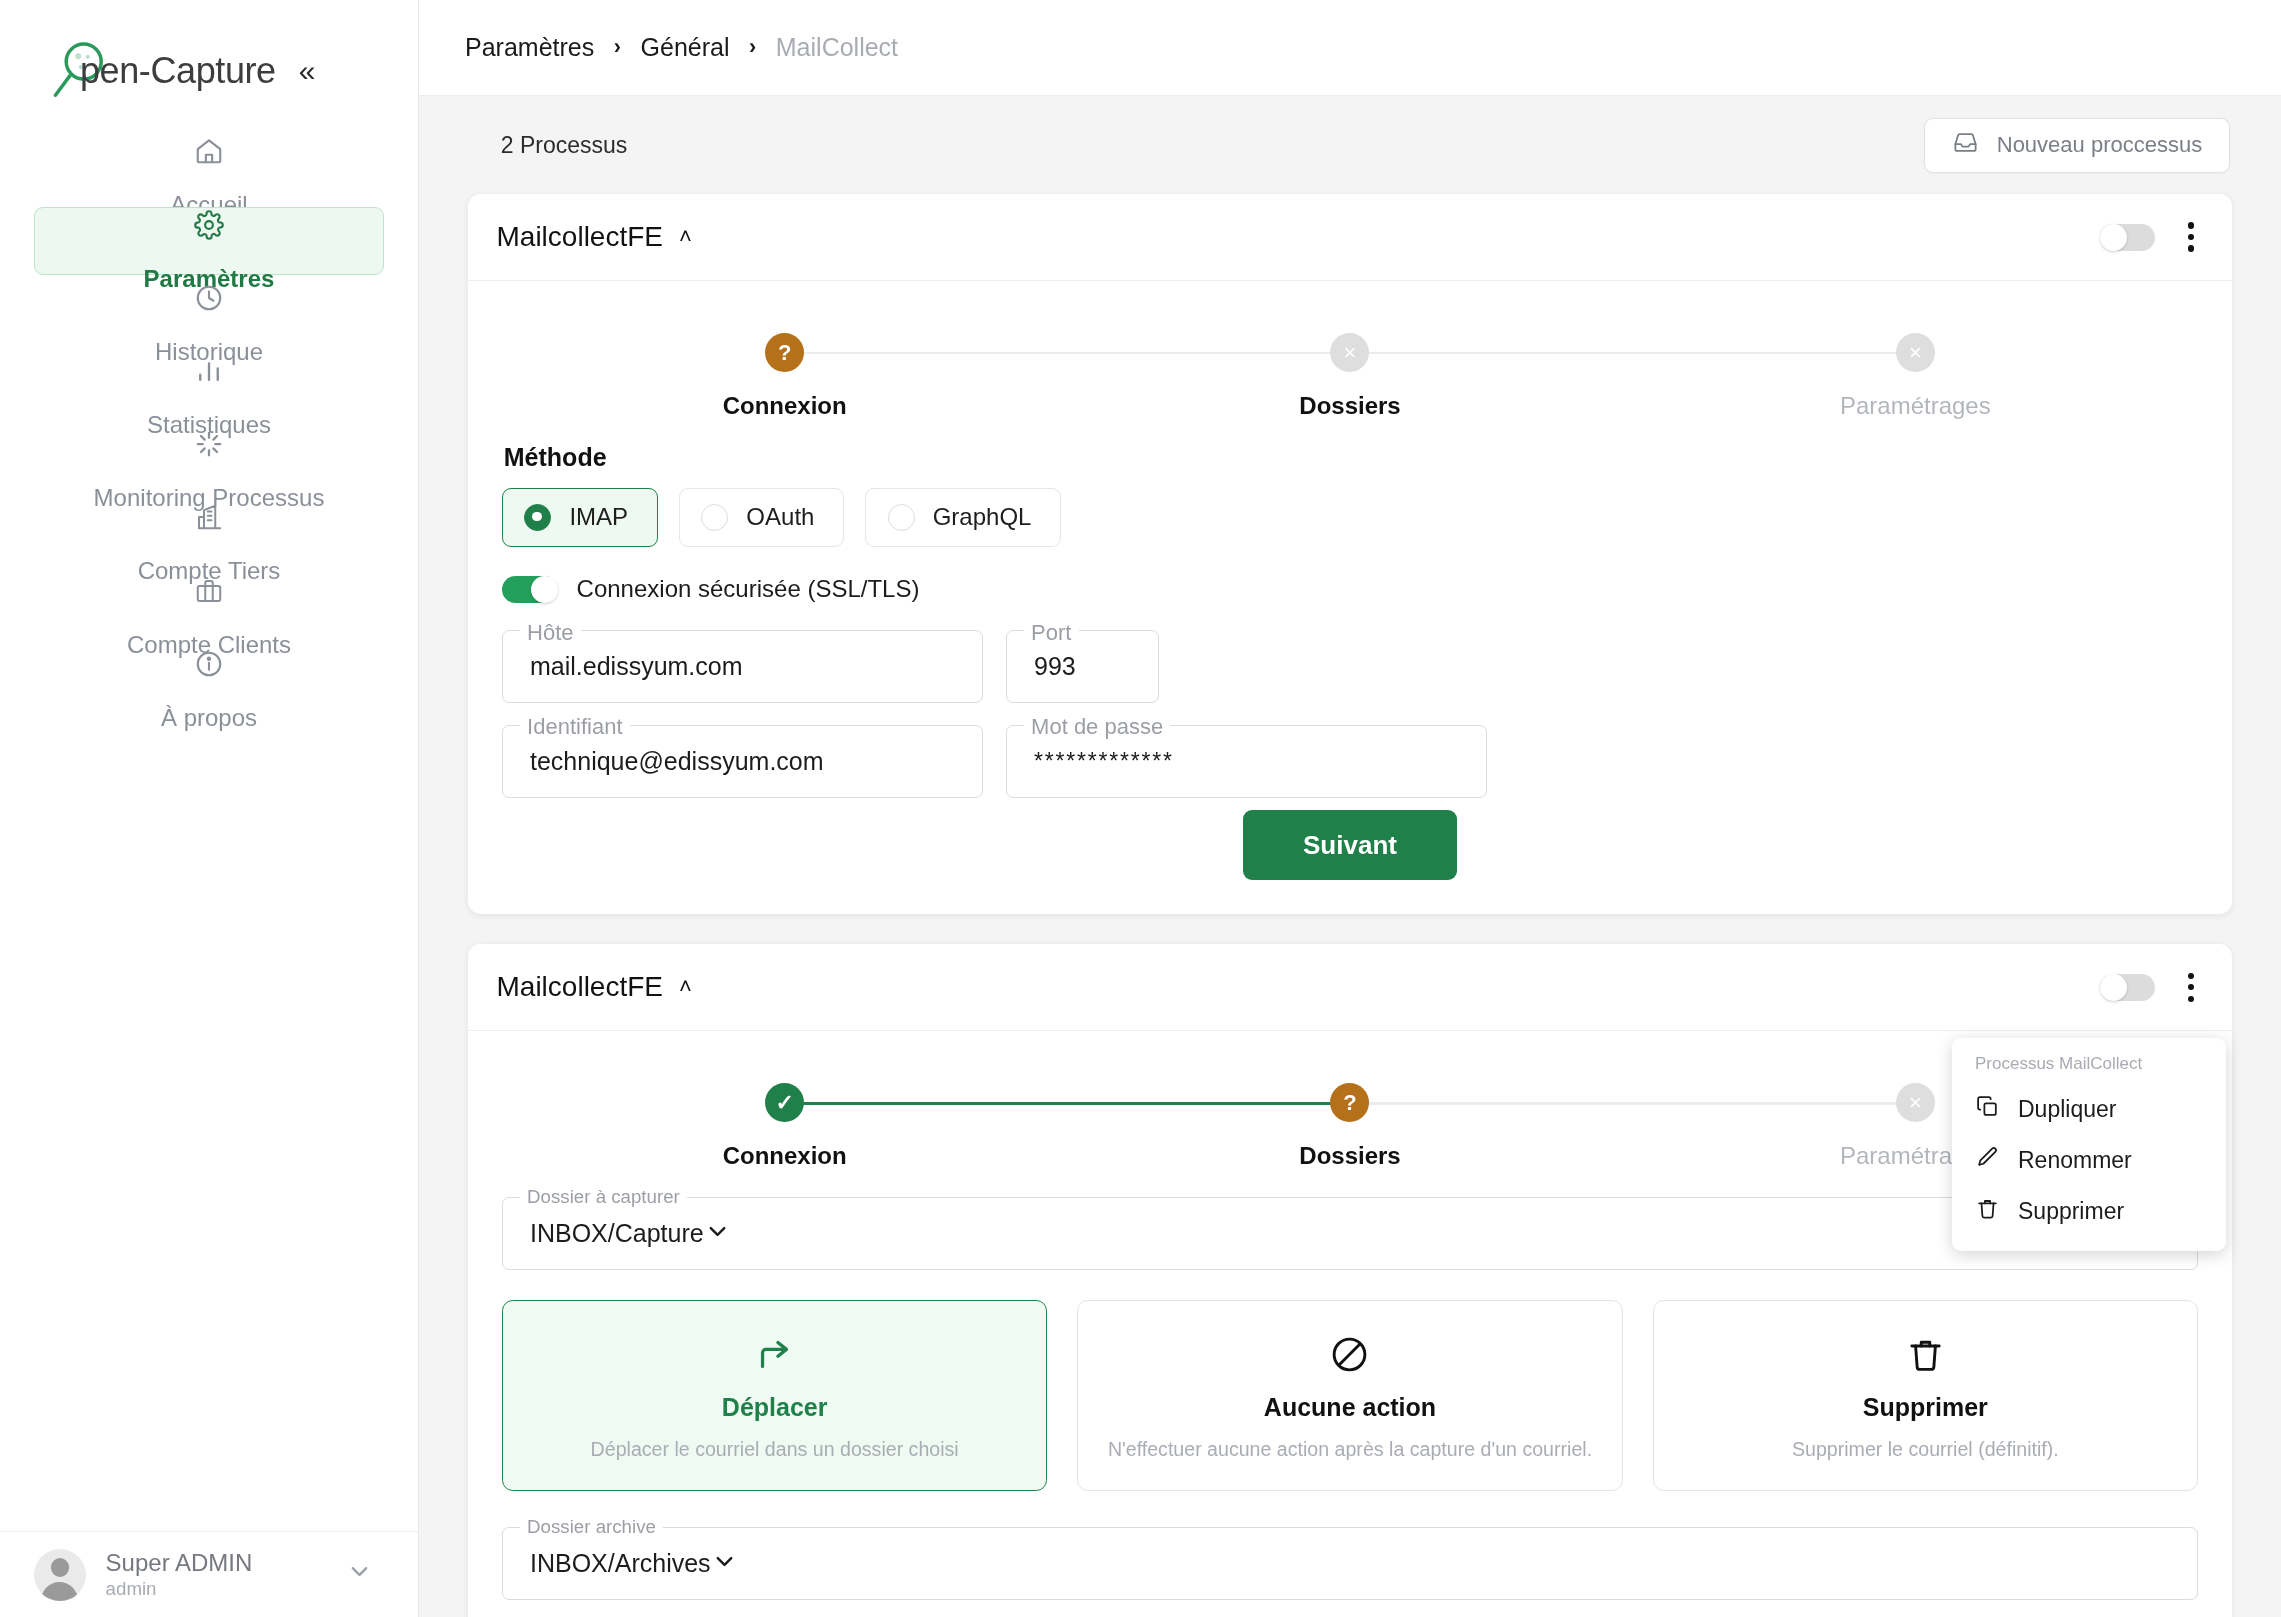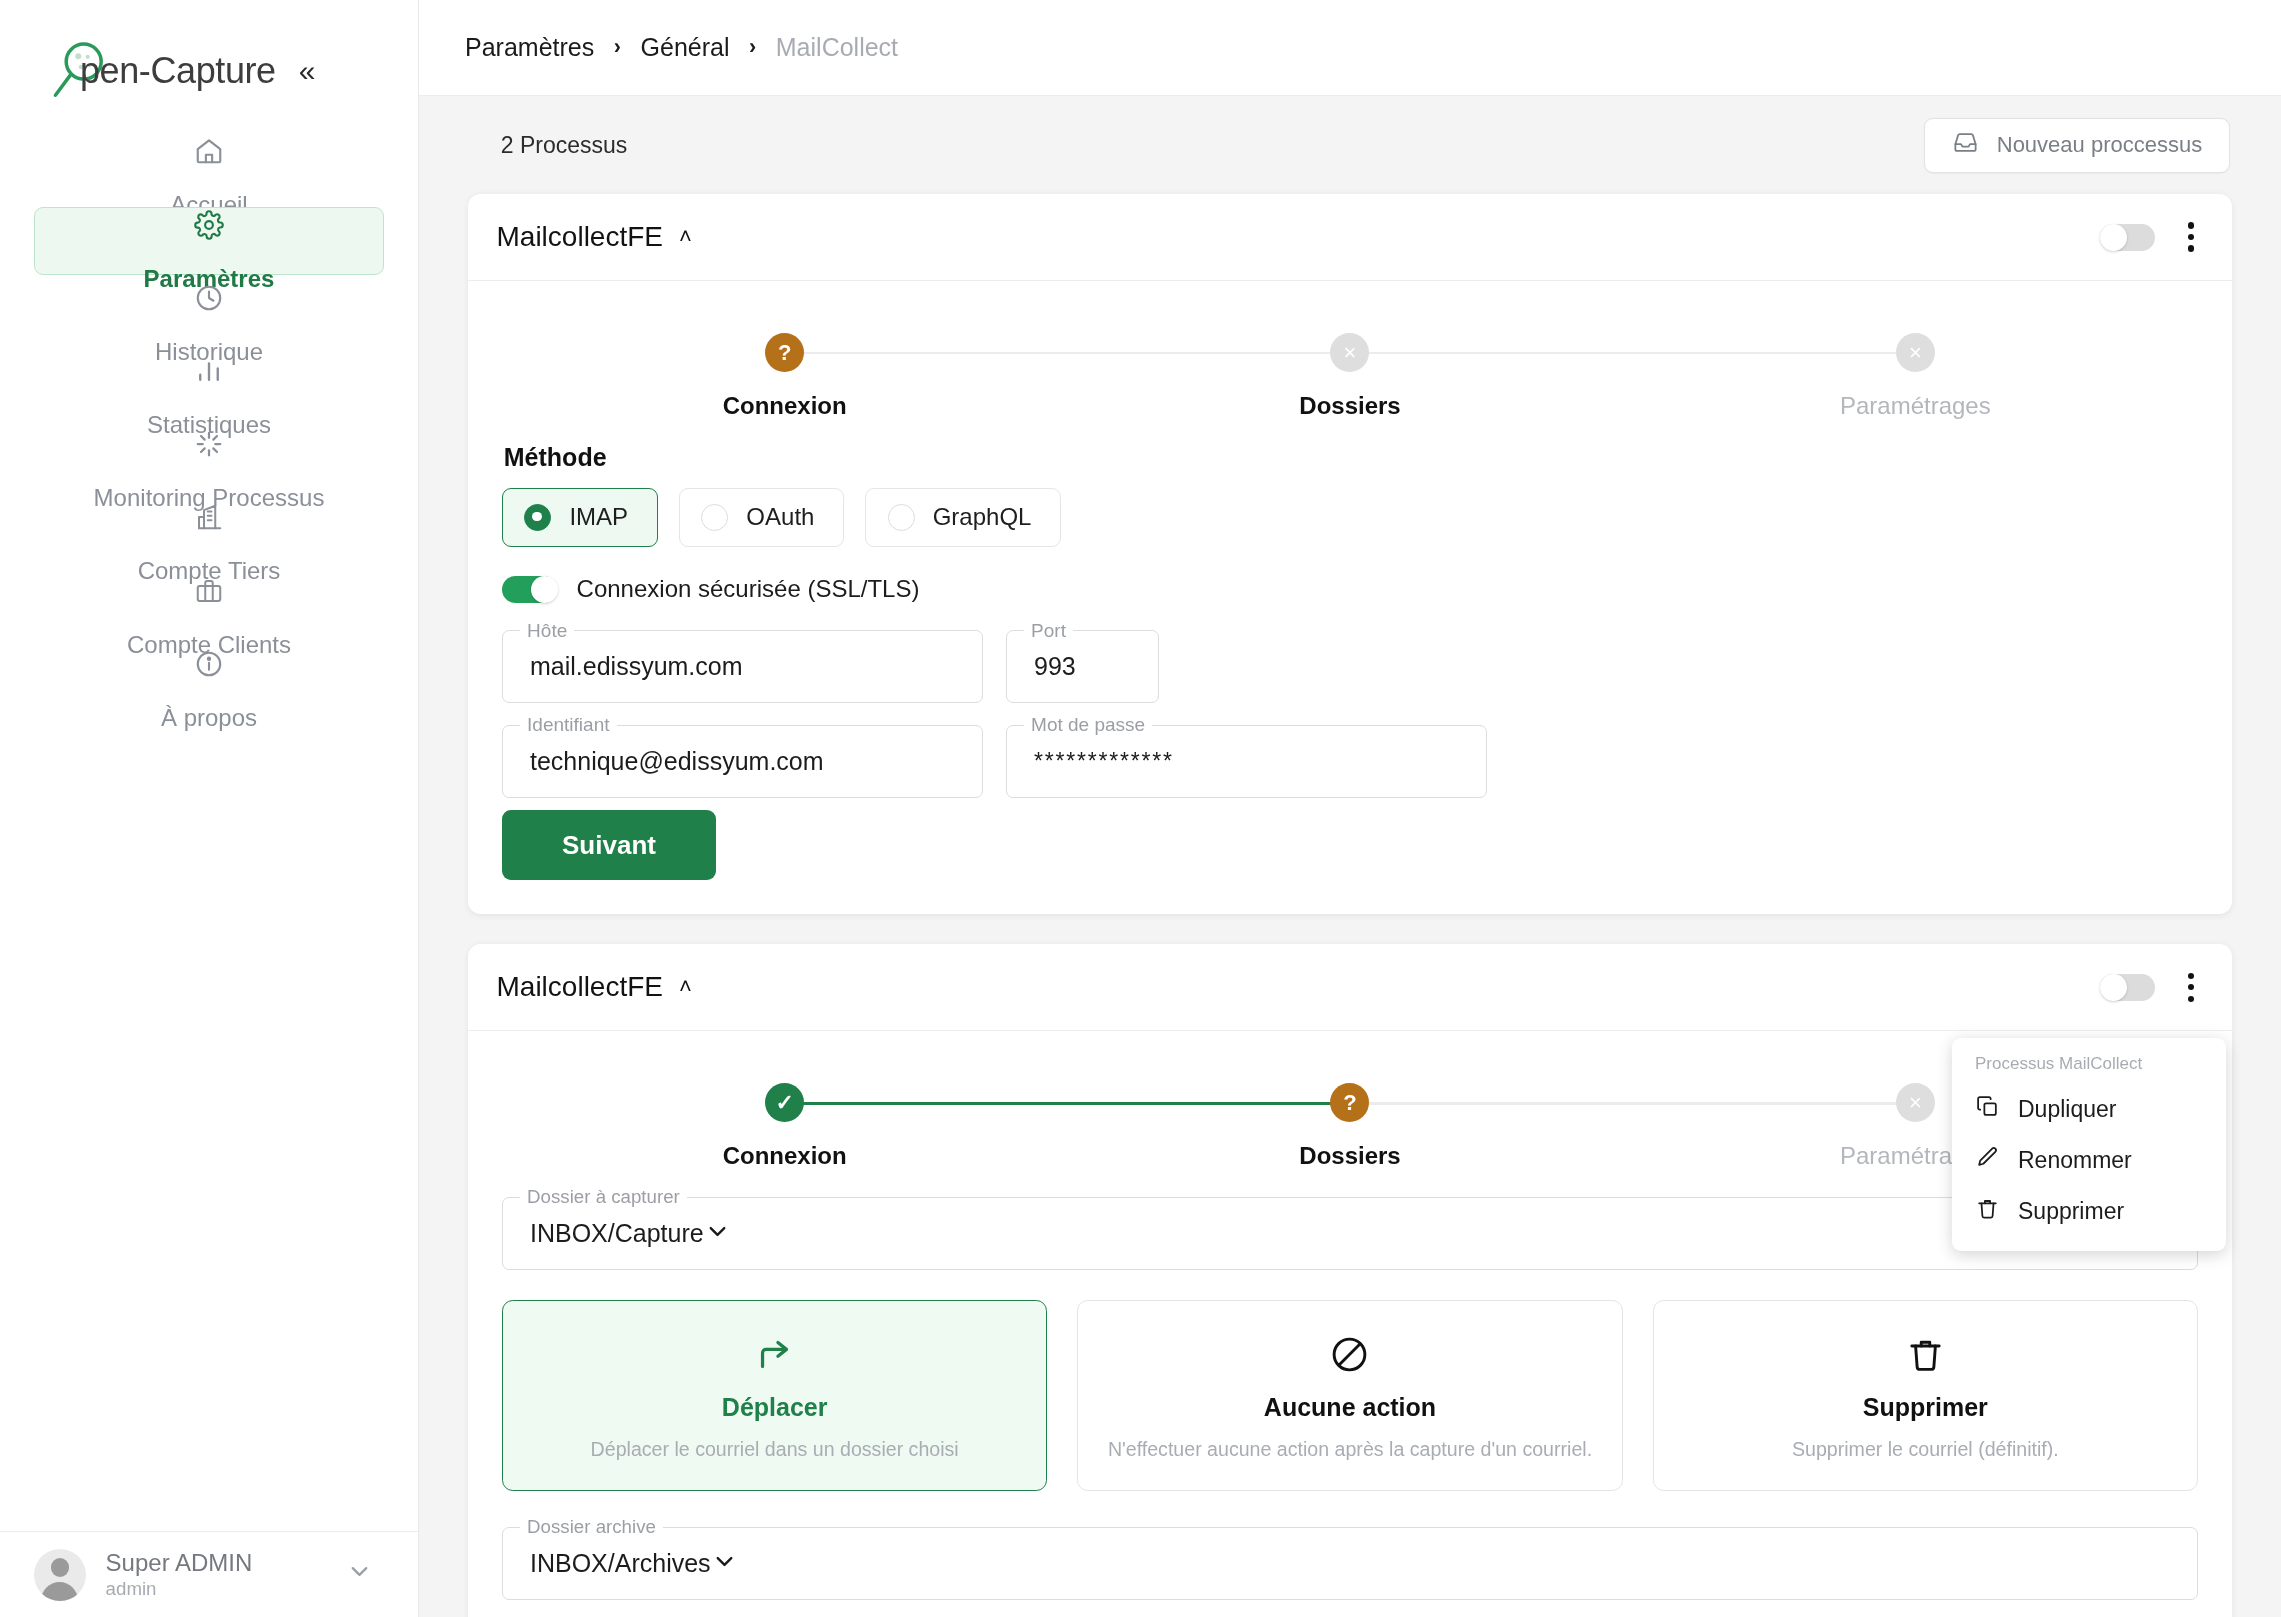--- a/index.html
+++ b/index.html
@@ -168,35 +168,35 @@
   
   .field-row { display: flex; gap: 23px; margin-bottom: 21.4px; }
   .field { position: relative; }
   .field .box {
     border: 0.9px solid #dcdcdc; border-radius: 7.1px;
     height: 73px; display: flex; align-items: center;
     padding: 0 27px; background: #fff;
   }
   .field .lab {
     position: absolute; top: -10.7px; left: 18px; background: #fff;
-    padding: 0 7.1px; font-size: 19px; color: #9b9fa5;
+    padding: 0 7.1px; font-size: 22px; color: #9b9fa5;
   }
   .field .val { font-size: 25px; color: #1c1c1c; }
   .field .val.pw { letter-spacing: 1.8px; font-size: 23px; }
   .f-host { width: 481px; }
   .f-port { width: 153px; }
   .f-user { width: 481px; }
   .f-pass { width: 481px; }
 
   .btn-primary {
     background: #1f8049; color: #fff; border: none; border-radius: 9px;
     height: 70px; min-width: 214px; font-size: 26px; font-weight: 600;
     cursor: pointer; font-family: inherit;
   }
-  .row-right { display: flex; justify-content: flex-start; margin-top: -9px; }
+  .row-right { display: flex; justify-content: center; margin-top: -9px; }
 
   
   .select { position: relative; margin-bottom: 30px; }
   .select .box {
     border: 0.9px solid #dcdcdc; border-radius: 7.1px;
     height: 73px; display: flex; align-items: center; 
     padding: 0 27px; background: #fff; cursor: pointer;
   }
   .select .lab {
     position: absolute; top: -10.7px; left: 18px; background: #fff;

